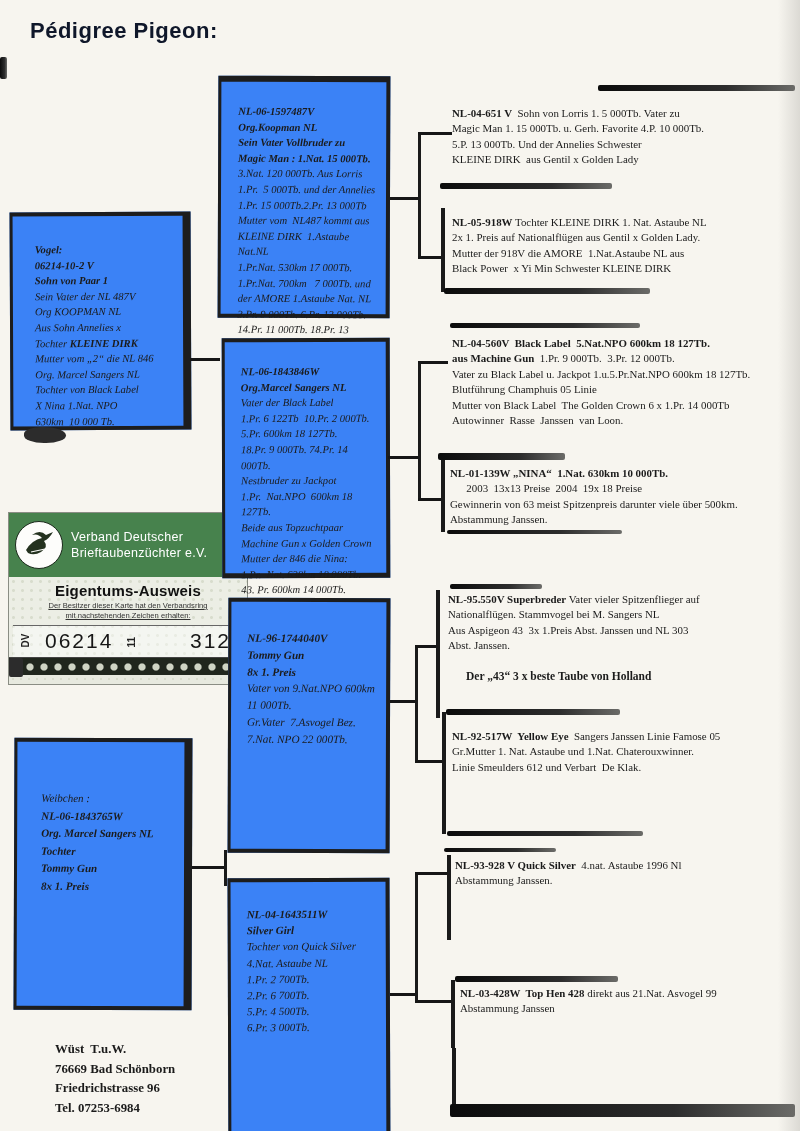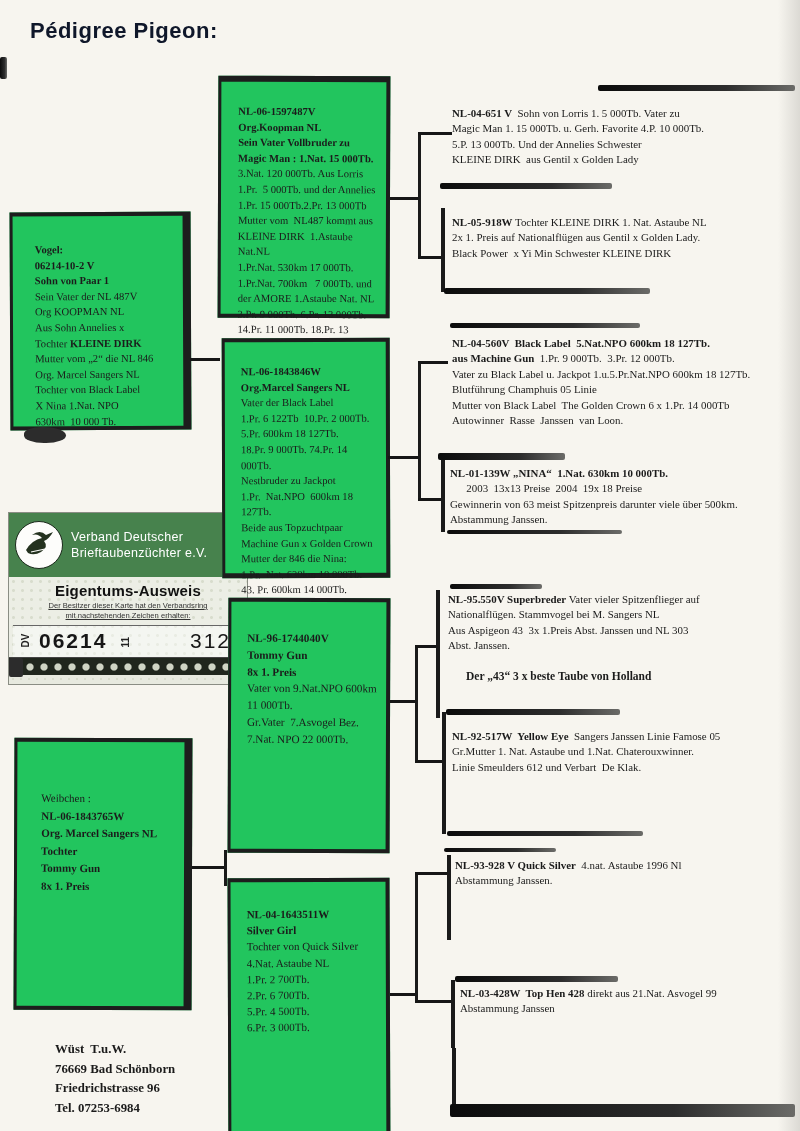--- a/index.html
+++ b/index.html
@@ -2,21 +2,21 @@
 <html><head>
 <meta charset="utf-8">
 <style>
   html,body{margin:0;padding:0;background:#e9e7e2;}
   .page{position:relative;width:800px;height:1131px;margin:0 auto;background:#f7f5ef;
         overflow:hidden;font-family:"Liberation Serif",serif;color:#1b1b1b;}
   .edge-streak{position:absolute;top:0;right:0;width:22px;height:100%;
         background:linear-gradient(90deg,rgba(0,0,0,0) 0%,rgba(120,120,115,.12) 55%,rgba(120,120,115,.22) 100%);}
   .title{position:absolute;left:30px;top:18px;font-family:"Liberation Sans",sans-serif;
         font-size:22px;font-weight:600;letter-spacing:.5px;color:#0f172a;}
-  .pbox{position:absolute;background:#22c55e;border:3px solid #1d1d1d;box-sizing:border-box;}
+  .pbox{position:absolute;background:#3b82f6;border:3px solid #1d1d1d;box-sizing:border-box;font-style:italic;}
   .rich .ln{white-space:pre-wrap;}
   .b{font-weight:bold;}
   .boxtext{font-size:10.6px;line-height:15.6px;}
   .rblock{position:absolute;font-size:10.9px;line-height:15.4px;}
   .hl{position:absolute;background:#161616;height:3px;}
   .vl{position:absolute;background:#1a1a1a;width:3px;}
   .bar{position:absolute;background:linear-gradient(90deg,#0b0b0b,#2d2d2d 65%,#6b6b68 100%);border-radius:2px;}
   .blob{position:absolute;background:#2c2c2c;border-radius:45% 55% 50% 50%;}
   
   .badge{position:absolute;left:8px;top:512px;width:240px;border:1px solid #8a8d84;background:#eceee5;
@@ -89,21 +89,21 @@
       </div>
     </div>
     <div class="badge-body">
       <div class="badge-title">Eigentums-Ausweis</div>
       <div class="badge-sub">
         <div>Der Besitzer dieser Karte hat den Verbandsring</div>
         <div>mit nachstehenden Zeichen erhalten:</div>
       </div>
       <div class="badge-ring">
         <span class="ring-rot">DV</span>
-        <span class="ring-big" style="margin-left:8px;font-weight:bold;">06214</span>
+        <span class="ring-big" style="margin-left:14px;">06214</span>
         <span class="ring-rot" style="margin-left:12px;">11</span>
         <span class="ring-big" style="margin-left:auto;margin-right:6px;">312</span>
       </div>
     </div>
     <div class="badge-strip"></div>
     <div class="badge-foot"></div>
   </div>
 
   <div class="pbox boxtext rich" style="left:218px;top:76px;width:172px;height:242px;border-width:6px 4px 4px 3px;
               padding:22px 6px 0 17px;transform:rotate(0.2deg);">
@@ -167,20 +167,21 @@
   <div class="rblock rich" style="left:452px;top:106px;width:335px;">
       <div class="ln"><span class="b">NL-04-651 V</span><span>  Sohn von Lorris 1. 5 000Tb. Vater zu</span></div>
       <div class="ln"><span>Magic Man 1. 15 000Tb. u. Gerh. Favorite 4.P. 10 000Tb.</span></div>
       <div class="ln"><span>5.P. 13 000Tb. Und der Annelies Schwester</span></div>
       <div class="ln"><span>KLEINE DIRK  aus Gentil x Golden Lady</span></div>
     </div>
 
   <div class="rblock rich" style="left:452px;top:215px;width:335px;">
       <div class="ln"><span class="b">NL-05-918W</span><span> Tochter KLEINE DIRK 1. Nat. Astaube NL</span></div>
       <div class="ln"><span>2x 1. Preis auf Nationalflügen aus Gentil x Golden Lady.</span></div>
+      <div class="ln"><span>Mutter der 918V die AMORE  1.Nat.Astaube NL aus</span></div>
       <div class="ln"><span>Black Power  x Yi Min Schwester KLEINE DIRK</span></div>
     </div>
 
   <div class="rblock rich" style="left:452px;top:336px;width:342px;">
       <div class="ln"><span class="b">NL-04-560V  Black Label  5.Nat.NPO 600km 18 127Tb.</span></div>
       <div class="ln"><span class="b">aus Machine Gun</span><span>  1.Pr. 9 000Tb.  3.Pr. 12 000Tb.</span></div>
       <div class="ln"><span>Vater zu Black Label u. Jackpot 1.u.5.Pr.Nat.NPO 600km 18 127Tb.</span></div>
       <div class="ln"><span>Blutführung Champhuis 05 Linie</span></div>
       <div class="ln"><span>Mutter von Black Label  The Golden Crown 6 x 1.Pr. 14 000Tb</span></div>
       <div class="ln"><span>Autowinner  Rasse  Janssen  van Loon.</span></div>

